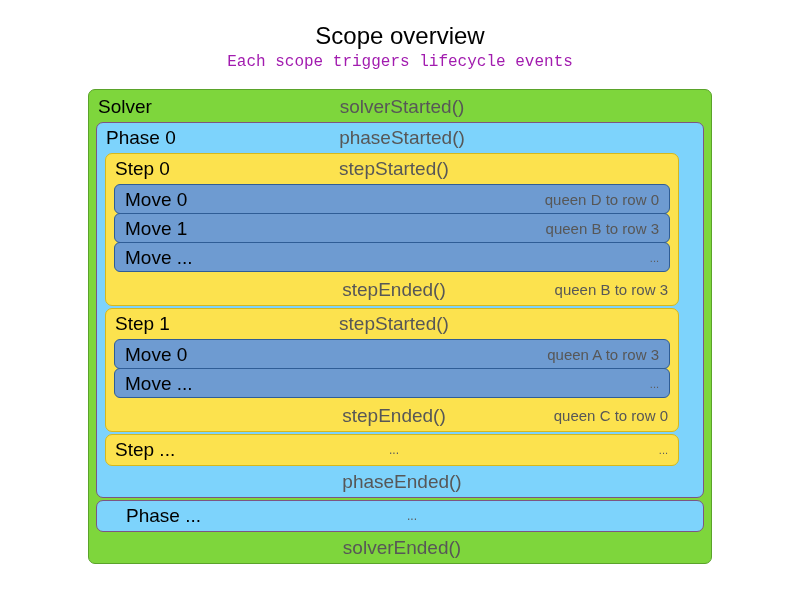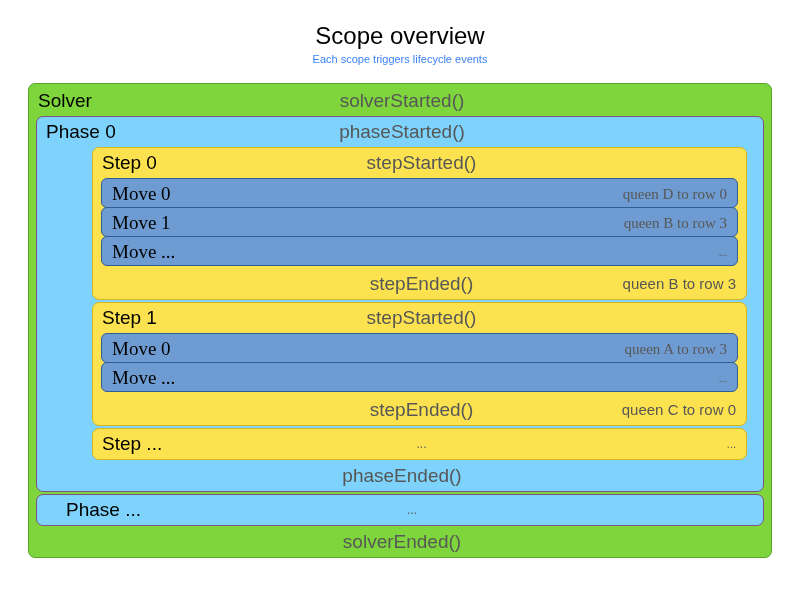--- a/index.html
+++ b/index.html
@@ -20,30 +20,31 @@
     padding-top: 22px;
   }
   .title {
     font-size: 24px;
     font-weight: normal;
     color: #000000;
     line-height: 1.18;
     letter-spacing: 0px;
   }
   .subtitle {
-    font-size: 11px;
-    color: #3b82f6;
+    font-size: 16px;
+    color: #a21caf;
     margin-top: 3px;
+    font-family: Liberation Mono, monospace;
   }
 
   
   .diagram {
     position: relative;
     margin: 18px auto 0 auto;
-    width: 744px;
+    width: 624px;
   }
 
   .scope {
     position: relative;
     border-radius: 7px;
     box-sizing: border-box;
   }
 
   
   .srow {
@@ -100,22 +101,21 @@
     padding: 0 7px 0 7px;
   }
 
   
   .phase {
     background: #7dd3fc;
     border: 1px solid #7d5583;
     margin-top: 0px;
   }
   .phase > .children {
-    padding: 0 16px 0 8px;
-    margin-left: 47px;
+    padding: 0 24px 0 8px;
   }
   .phase-last {
     margin-top: 2px;
     margin-bottom: 1px;
     padding-left: 20px;
   }
 
   
   .step {
     background: #FCE24E;
@@ -132,21 +132,20 @@
     margin-bottom: 1px;
   }
 
   
   .move {
     background: #6E9BD1;
     border: 1px solid #2f5d96;
     border-radius: 6px;
     height: 30px;
     line-height: 30px;
-    font-family: Liberation Serif, serif;
   }
   .move + .move {
     margin-top: -1px;
   }
   .move .sname {
     left: 10px;
   }
   .spacer3 { height: 3px; }
 </style>
 </head>

